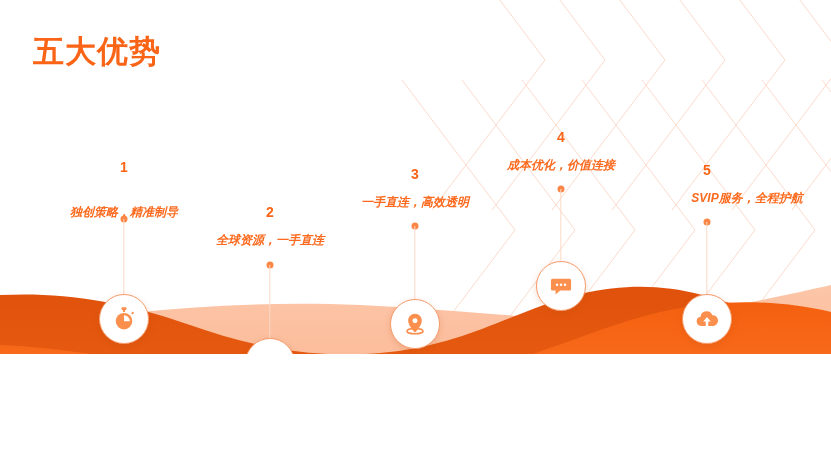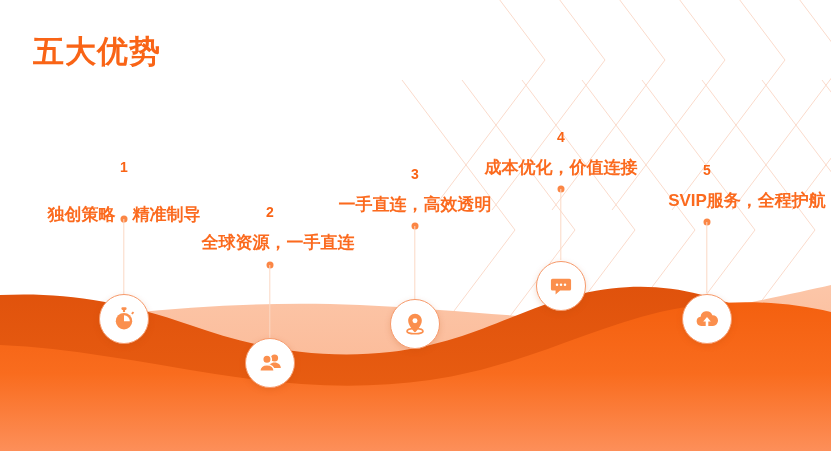--- a/index.html
+++ b/index.html
@@ -9,21 +9,21 @@
   body {
     width: 831px;
     height: 451px;
     background: #ffffff;
     font-family: "Liberation Sans", "DejaVu Sans", sans-serif;
     overflow: hidden;
   }
   #stage {
     position: relative;
     width: 831px;
-    height: 451px;
+    height: 354px;
     background: #ffffff;
     overflow: hidden;
   }
 
   
   #bg-chevrons {
     position: absolute;
     left: 0; top: 0;
     width: 831px; height: 451px;
     z-index: 0;
@@ -61,26 +61,27 @@
     position: absolute;
     font-size: 14px;
     font-weight: bold;
     color: #F96416;
     white-space: nowrap;
     transform: translateX(-50%);
     line-height: 1;
   }
   .ms-label {
     position: absolute;
-    font-size: 17px;
+    font-size: 12px;
     font-weight: bold;
     color: #FB6A1E;
     white-space: nowrap;
     transform: translateX(-50%);
     line-height: 1;
+    font-style: italic;
   }
   .ms-dot {
     position: absolute;
     width: 7px;
     height: 7px;
     border-radius: 50%;
     background: #FB8645;
     transform: translate(-50%, -50%);
   }
   .ms-stem {
@@ -169,21 +170,21 @@
           <path d="M18.6 6.6 L20.2 5 L21.4 6.2 L19.8 7.8 Z"></path>
           <circle cx="12" cy="14" r="7.6"></circle>
           <path d="M12 14 L12 8.6 A5.4 5.4 0 0 1 17.4 14 Z" fill="#ffffff"></path>
         </svg>
       </span>
     </div>
   </div>
 
   <div class="milestone">
     <div class="ms-num" style="left:270px; top:205px;">2</div>
-    <div class="ms-label" style="left:278px; top:234px;text-align:right;">全球资源，一手直连</div>
+    <div class="ms-label" style="left:270px; top:234px;text-align:right;">全球资源，一手直连</div>
     <div class="ms-dot" style="left:270px; top:265px;"></div>
     <div class="ms-stem" style="left:270px; top:265px; height:74px;"></div>
     <div class="ms-circle" style="left:270px; top:363px; width:50px; height:50px;">
       <span>
         <svg width="26" height="26" viewBox="0 0 24 24" fill="#FB8F4D">
           <circle cx="16.2" cy="7.4" r="3.3"></circle>
           <path d="M16.2 11.6 c3.3 0 5.6 2.1 5.8 5.0 h-11.6 c0.2 -2.9 2.5 -5.0 5.8 -5.0 Z"></path>
           <circle cx="9.2" cy="8.6" r="4.0" stroke="#ffffff" stroke-width="1.5"></circle>
           <path d="M9.2 13.6 c4.0 0 6.6 2.5 6.8 6.0 h-13.6 c0.2 -3.5 2.8 -6.0 6.8 -6.0 Z" stroke="#ffffff" stroke-width="1.5"></path>
         </svg>

